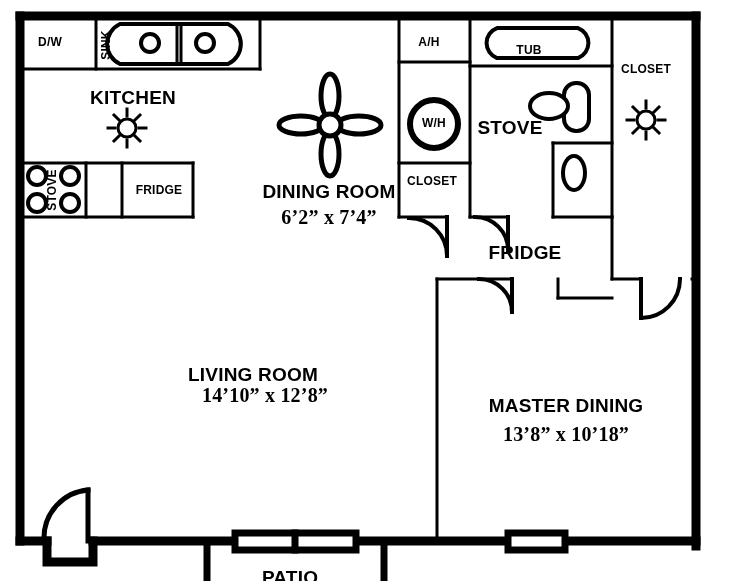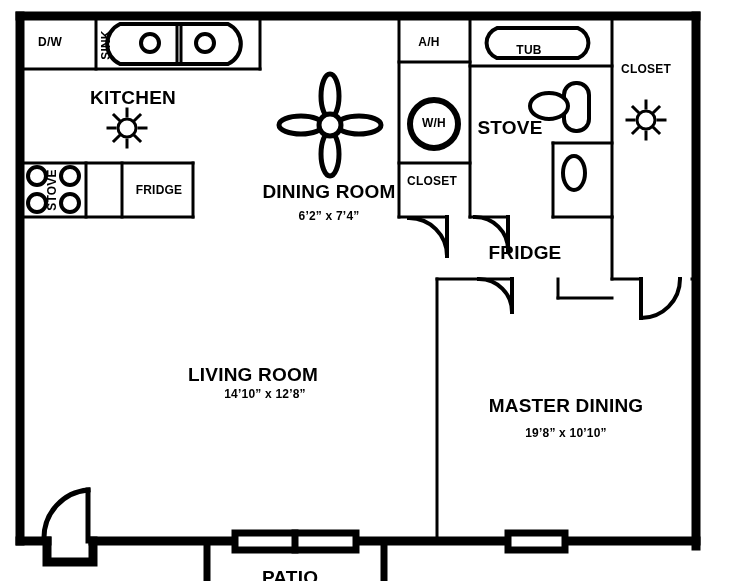--- a/index.html
+++ b/index.html
@@ -2,21 +2,21 @@
 <html><head>
 <meta charset="utf-8">
 <style>
   html,body{margin:0;padding:0;background:#ffffff;}
   body{font-family:"Liberation Sans", sans-serif;}
   #plan{position:relative;width:733px;height:581px;background:#fff;overflow:hidden;}
   #plan svg{position:absolute;left:0;top:0;}
   .lbl{position:absolute;color:#000;font-weight:bold;letter-spacing:.2px;white-space:nowrap;
        font-family:"Liberation Sans", sans-serif;line-height:1.15;}
   .room-name{font-size:19px;}
-  .room-dim{font-size:12px;}
+  .room-dim{font-size:20px;font-family:Liberation Serif, serif;}
   .small{font-size:12px;}
   .tiny{font-size:12px;}
   .ctr{transform:translate(-50%,-50%);text-align:center;}
   .rot{transform-origin:center center;}
 </style>
 </head>
 <body>
 
 <div id="plan">
 
@@ -181,21 +181,21 @@
 
   <div class="lbl room-name ctr" style="left:133px;top:98px;">KITCHEN</div>
 
   <div class="lbl room-name ctr" style="left:329px;top:192px;">DINING ROOM</div>
   <div class="lbl room-dim ctr" style="left:329px;top:217px;">6’2” x 7’4”</div>
 
   <div class="lbl room-name ctr" style="left:253px;top:375px;">LIVING ROOM</div>
   <div class="lbl room-dim ctr" style="left:253px;top:395px;margin-left:12px;">14’10” x 12’8”</div>
 
   <div class="lbl room-name ctr" style="left:566px;top:406px;">MASTER DINING</div>
-  <div class="lbl room-dim ctr" style="left:566px;top:434px;">19’8” x 10’10”</div>
+  <div class="lbl room-dim ctr" style="left:566px;top:434px;">13’8” x 10’18”</div>
 
   <div class="lbl room-name ctr" style="left:510px;top:128px;">STOVE</div>
 
   <div class="lbl room-name ctr" style="left:525px;top:253px;">FRIDGE</div>
 
   <div class="lbl room-name ctr" style="left:290px;top:578px;">PATIO</div>
 
   <div class="lbl small ctr" style="left:50px;top:43px;">D/W</div>
 
   <div class="lbl tiny ctr rot" style="left:107px;top:45px;transform:translate(-50%,-50%) rotate(-90deg);">SINK</div>

